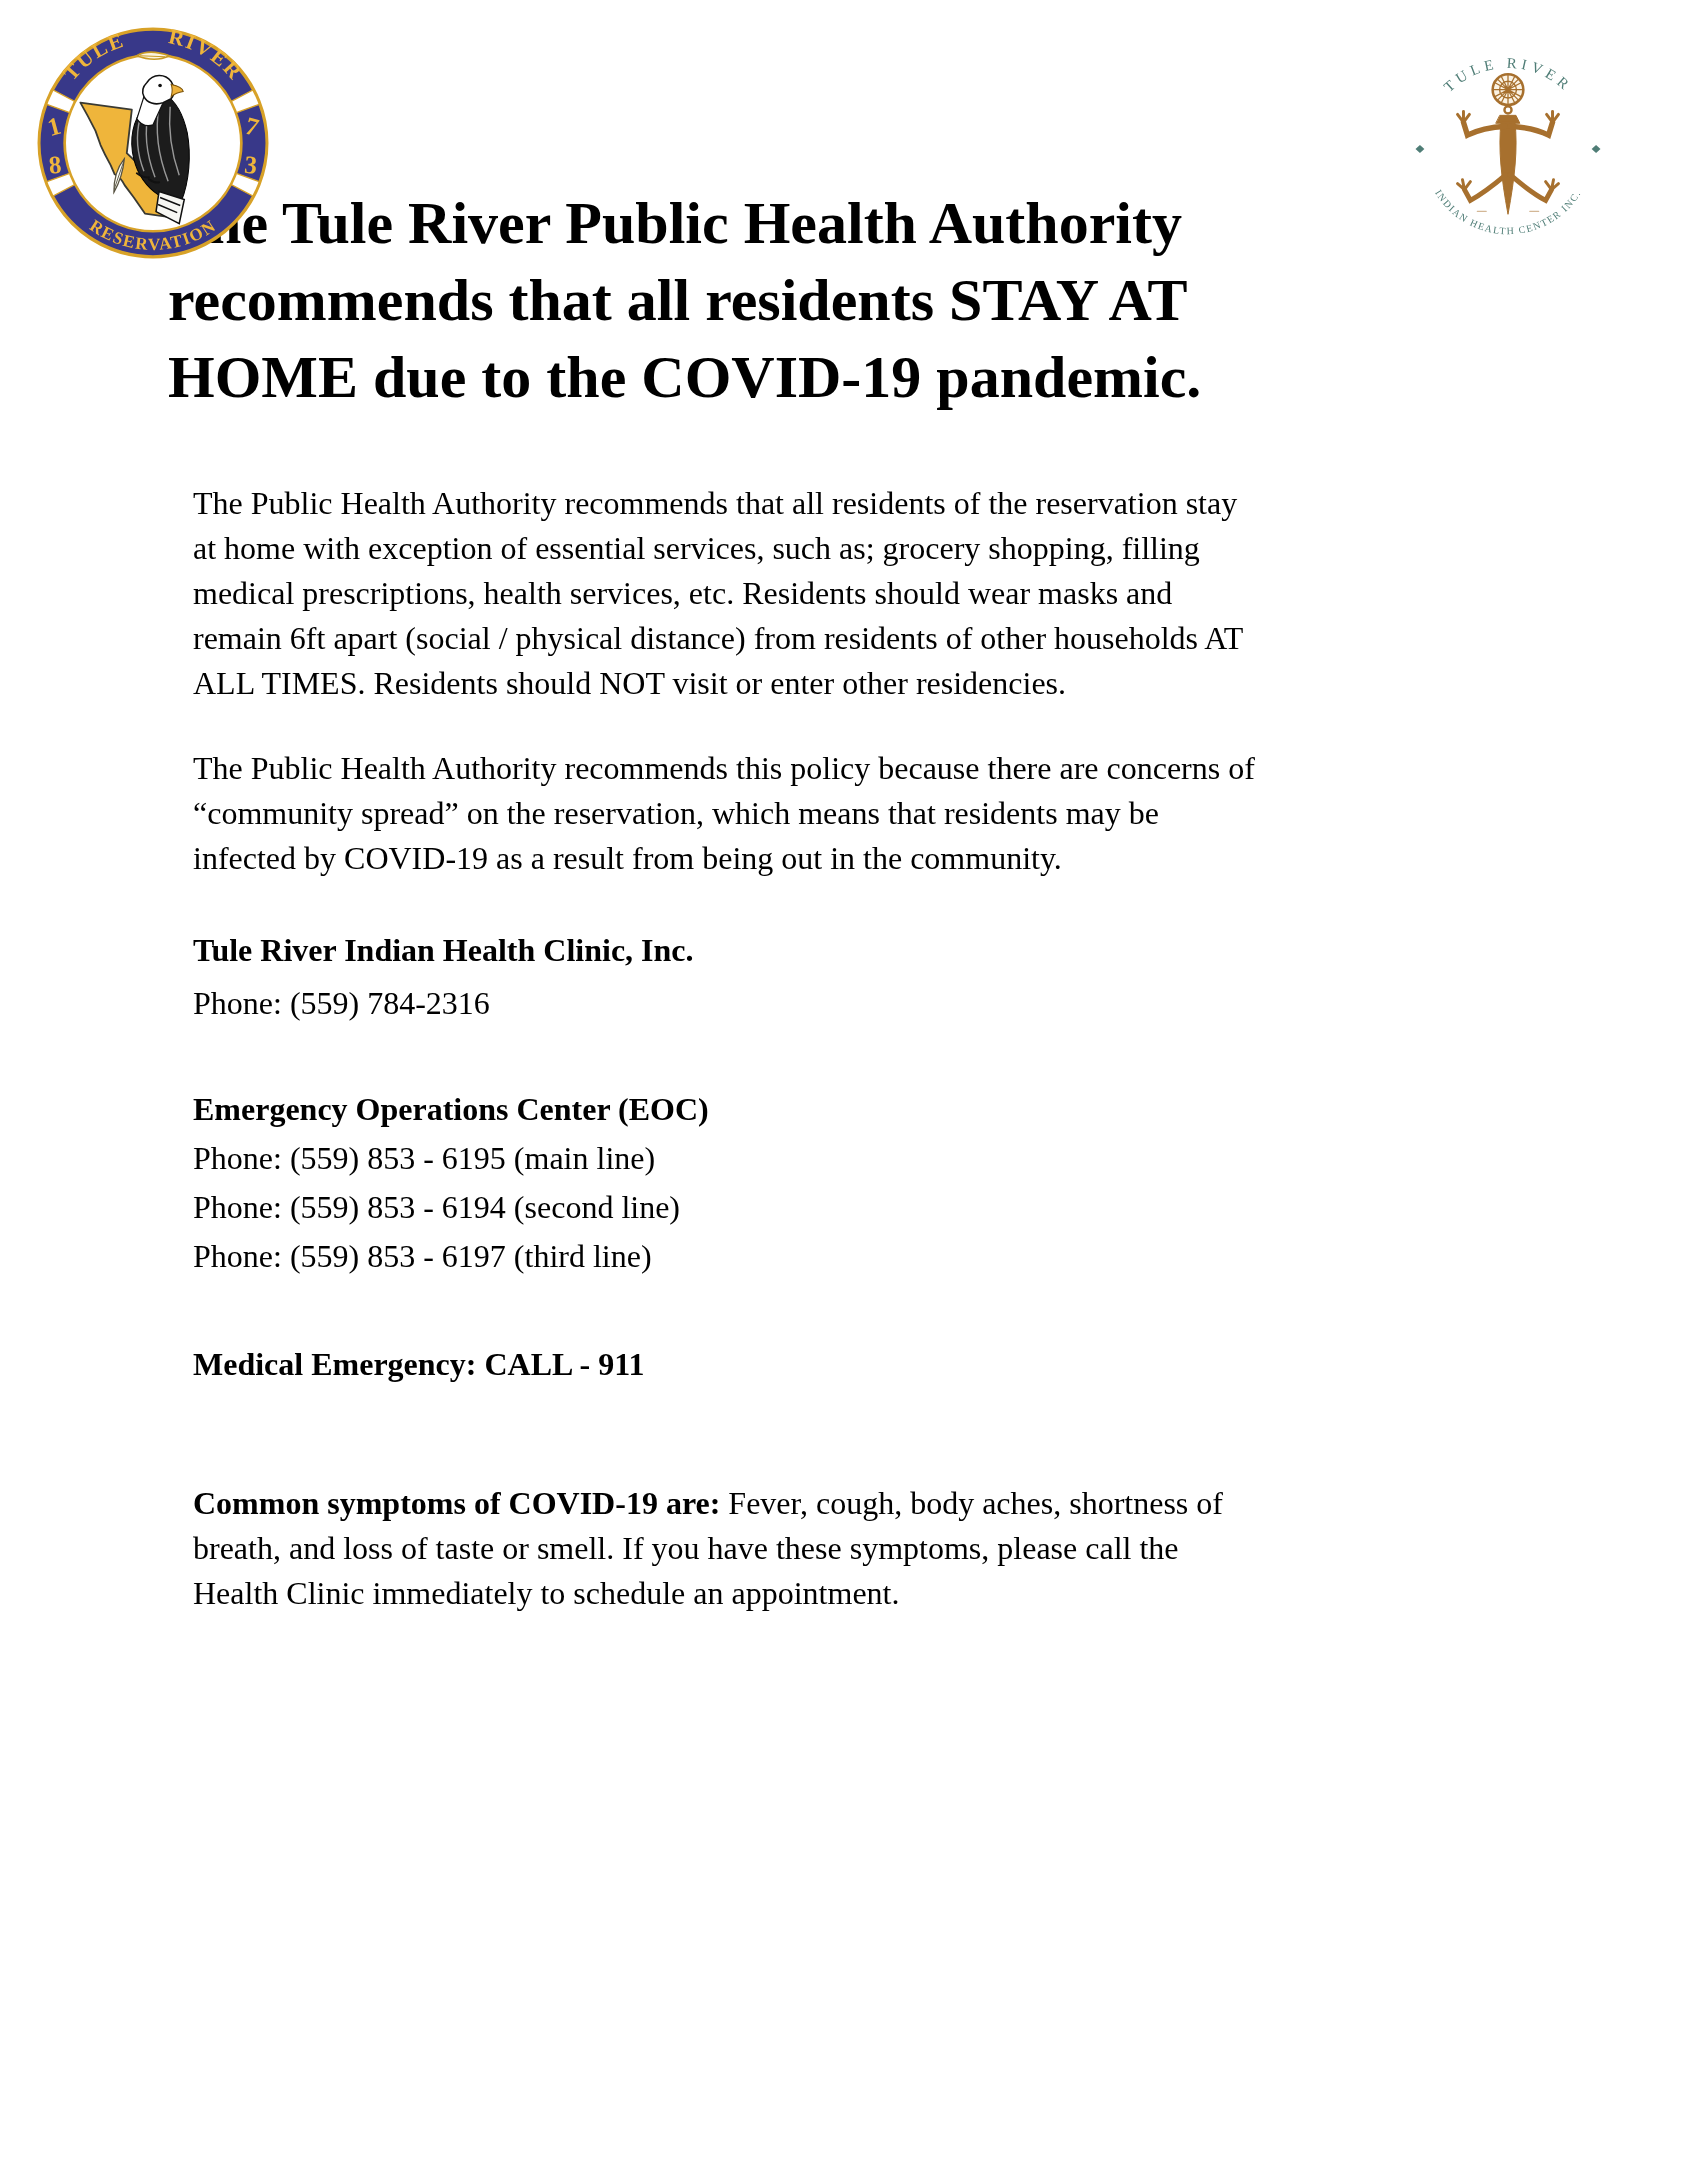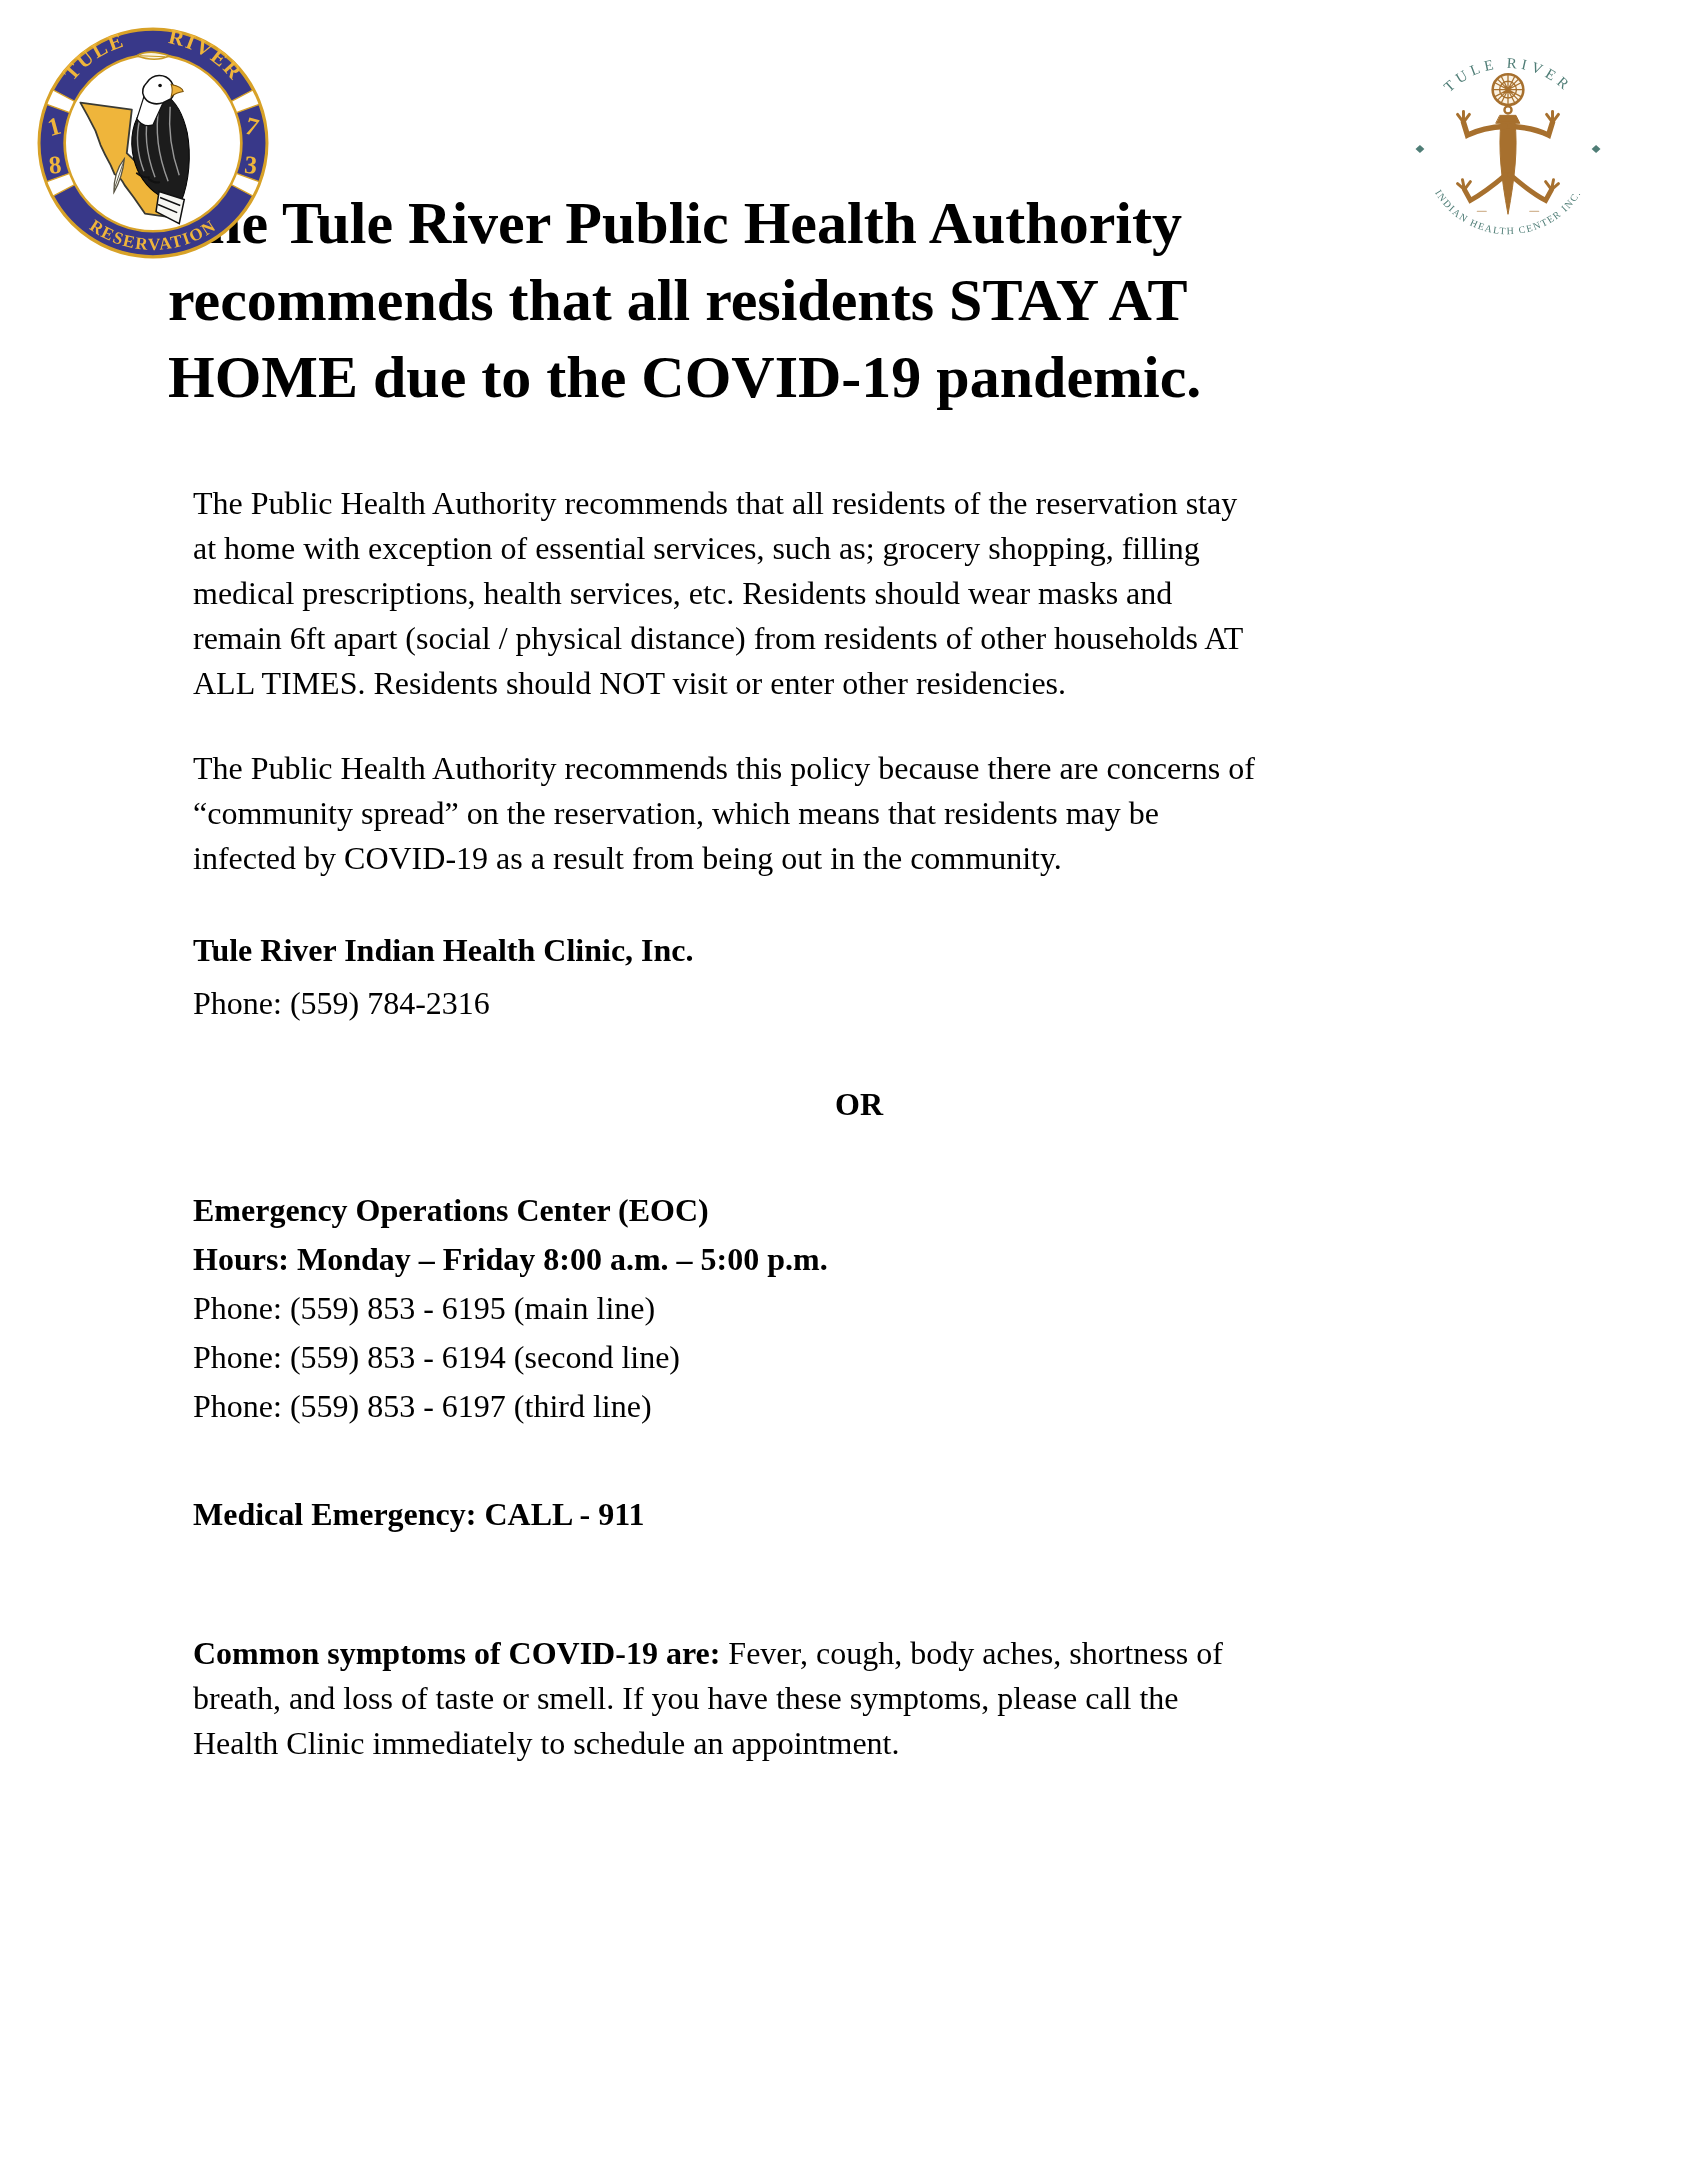--- a/index.html
+++ b/index.html
@@ -134,24 +134,22 @@
 ALL TIMES. Residents should NOT visit or enter other residencies.</p>
 
     <p class="pre p2">The Public Health Authority recommends this policy because there are concerns of
 “community spread” on the reservation, which means that residents may be
 infected by COVID-19 as a result from being out in the community.</p>
 
 
     <p class="clinic-name">Tule River Indian Health Clinic, Inc.</p>
     <p class="clinic-phone">Phone: (559) 784-2316</p>
 
-    <p class="or-sep">OR</p>
 
     <p class="eoc-name">Emergency Operations Center (EOC)</p>
-    <p class="eoc-hours">Hours: Monday – Friday 8:00 a.m. – 5:00 p.m.</p>
     <p class="eoc-phone">Phone: (559) 853 - 6195 (main line)</p>
     <p class="eoc-phone">Phone: (559) 853 - 6194 (second line)</p>
     <p class="eoc-phone">Phone: (559) 853 - 6197 (third line)</p>
 
     <p class="emergency">Medical Emergency: CALL - 911</p>
 
     <p class="symptoms">
       <strong>Common symptoms of COVID-19 are:</strong><span class="pre"> Fever, cough, body aches, shortness of
 breath, and loss of taste or smell. If you have these symptoms, please call the
 Health Clinic immediately to schedule an appointment.</span>

